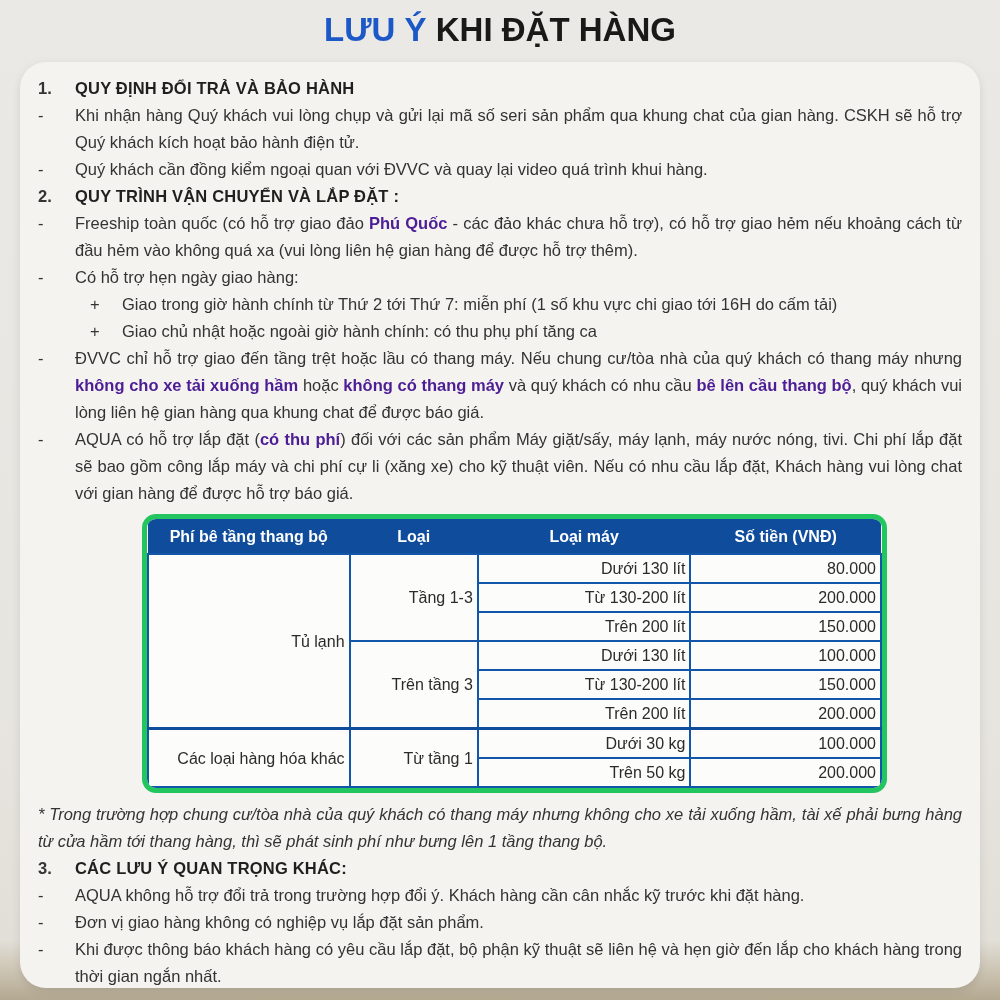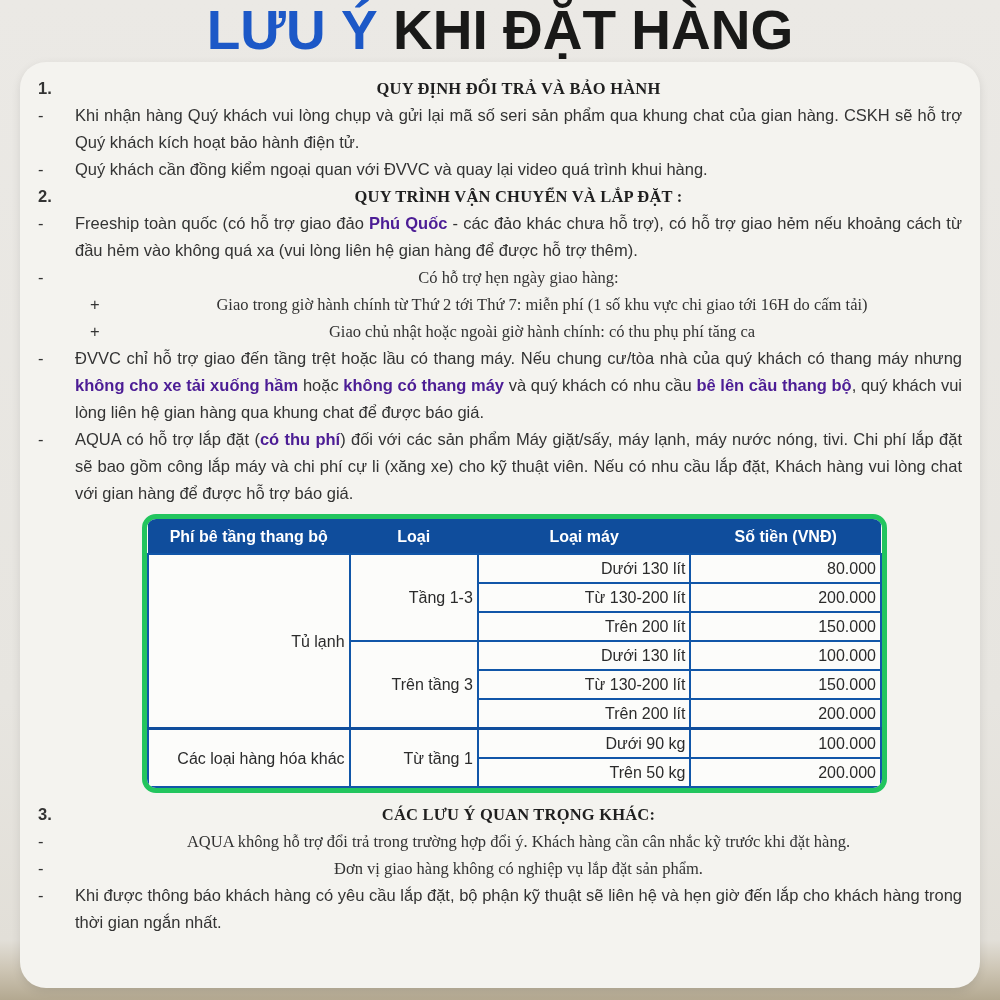--- a/index.html
+++ b/index.html
@@ -7,21 +7,21 @@
     width:1000px;height:1000px;overflow:hidden;
     font-family:"Liberation Sans","DejaVu Sans",sans-serif;
     background:linear-gradient(180deg,#ebe9e5 0%,#e7e5e0 70%,#e2dfd8 94%,#cdc5b4 97%,#b3a890 100%);
     color:#333;
   }
   .page{position:relative;width:1000px;height:1000px;}
 
   .title{
     text-align:center;
     padding-top:5px;
-    font-size:55px;
+    font-size:33px;
     font-weight:700;
     letter-spacing:0px;
     color:#191918;
     line-height:50px;
   }
   .title .hl{color:#1c58c7;}
 
   .card{
     position:absolute;
     left:20px;top:62px;
@@ -31,21 +31,21 @@
     box-shadow:0 3px 10px rgba(0,0,0,.10);
     box-sizing:border-box;
     padding:13px 18px 0 18px;
   }
 
   .content{font-size:16.5px;line-height:27px;color:#333;}
 
   .row{display:flex;align-items:flex-start;}
   .row .marker{flex:0 0 37px;color:#333;}
   .row .txt{flex:1;text-align:justify;}
-  .row .txt.left{text-align:center;font-family:Liberation Serif, serif;}
+  .row .txt.left{text-align:left;}
   .row.sub{padding-left:52px;}
   .row.sub .marker{flex:0 0 32px;}
   .num{font-weight:700;color:#1f1f1f;}
   .head{font-weight:700;color:#1f1f1f;letter-spacing:.2px;}
   .b{font-weight:700;color:#4c1d95;}
 
   .table-wrap{
     margin:7px 0 8px 104px;
     width:735px;
     border:5px solid #22c55e;
@@ -178,31 +178,32 @@
               <td>Từ 130-200 lít</td>
               <td>150.000</td>
             </tr>
             <tr>
               <td>Trên 200 lít</td>
               <td>200.000</td>
             </tr>
             <tr class="sep">
               <td rowspan="2">Các loại hàng hóa khác</td>
               <td rowspan="2">Từ tầng 1</td>
-              <td>Dưới 90 kg</td>
+              <td>Dưới 30 kg</td>
               <td>100.000</td>
             </tr>
             <tr>
               <td>Trên 50 kg</td>
               <td>200.000</td>
             </tr>
           </tbody>
         </table>
       </div>
 
+      <div class="footnote">* Trong trường hợp chung cư/tòa nhà của quý khách có thang máy nhưng không cho xe tải xuống hầm, tài xế phải bưng hàng từ cửa hầm tới thang hàng, thì sẽ phát sinh phí như bưng lên 1 tầng thang bộ.</div>
 
       <div class="row">
         <span class="marker num">3.</span>
         <span class="txt left head">CÁC LƯU Ý QUAN TRỌNG KHÁC:</span>
       </div>
       <div class="row">
         <span class="marker">-</span>
         <span class="txt left"><span>AQUA không hỗ trợ đổi trả trong trường hợp đổi ý. Khách hàng cần cân nhắc kỹ trước khi đặt hàng.</span></span>
       </div>
       <div class="row">

